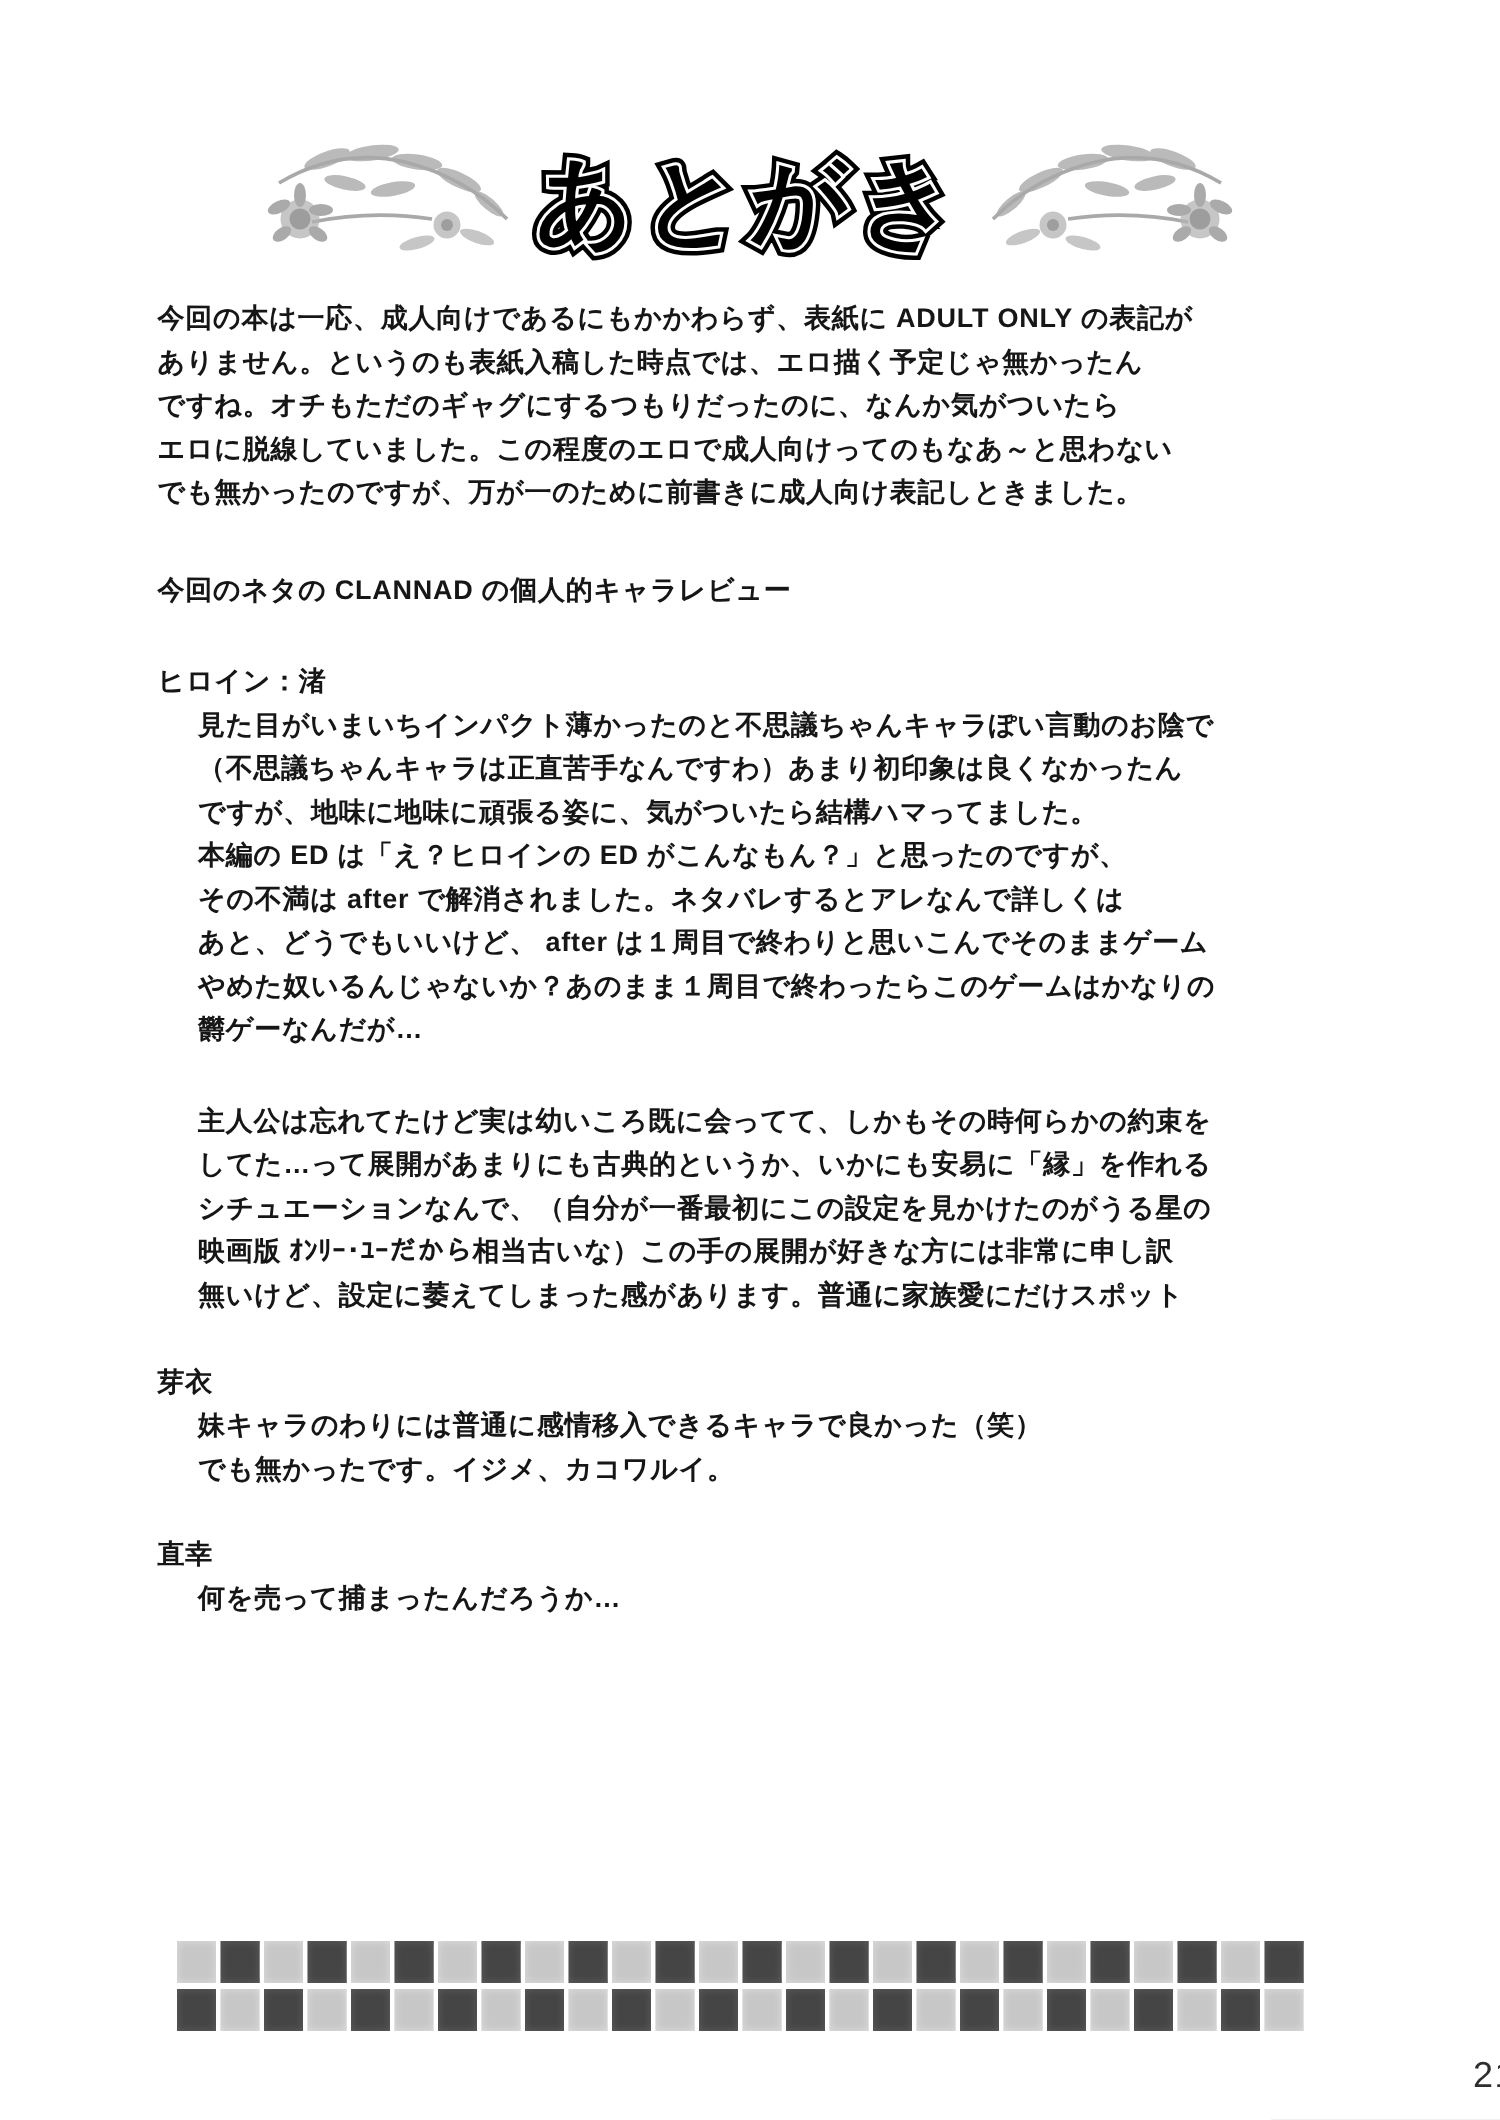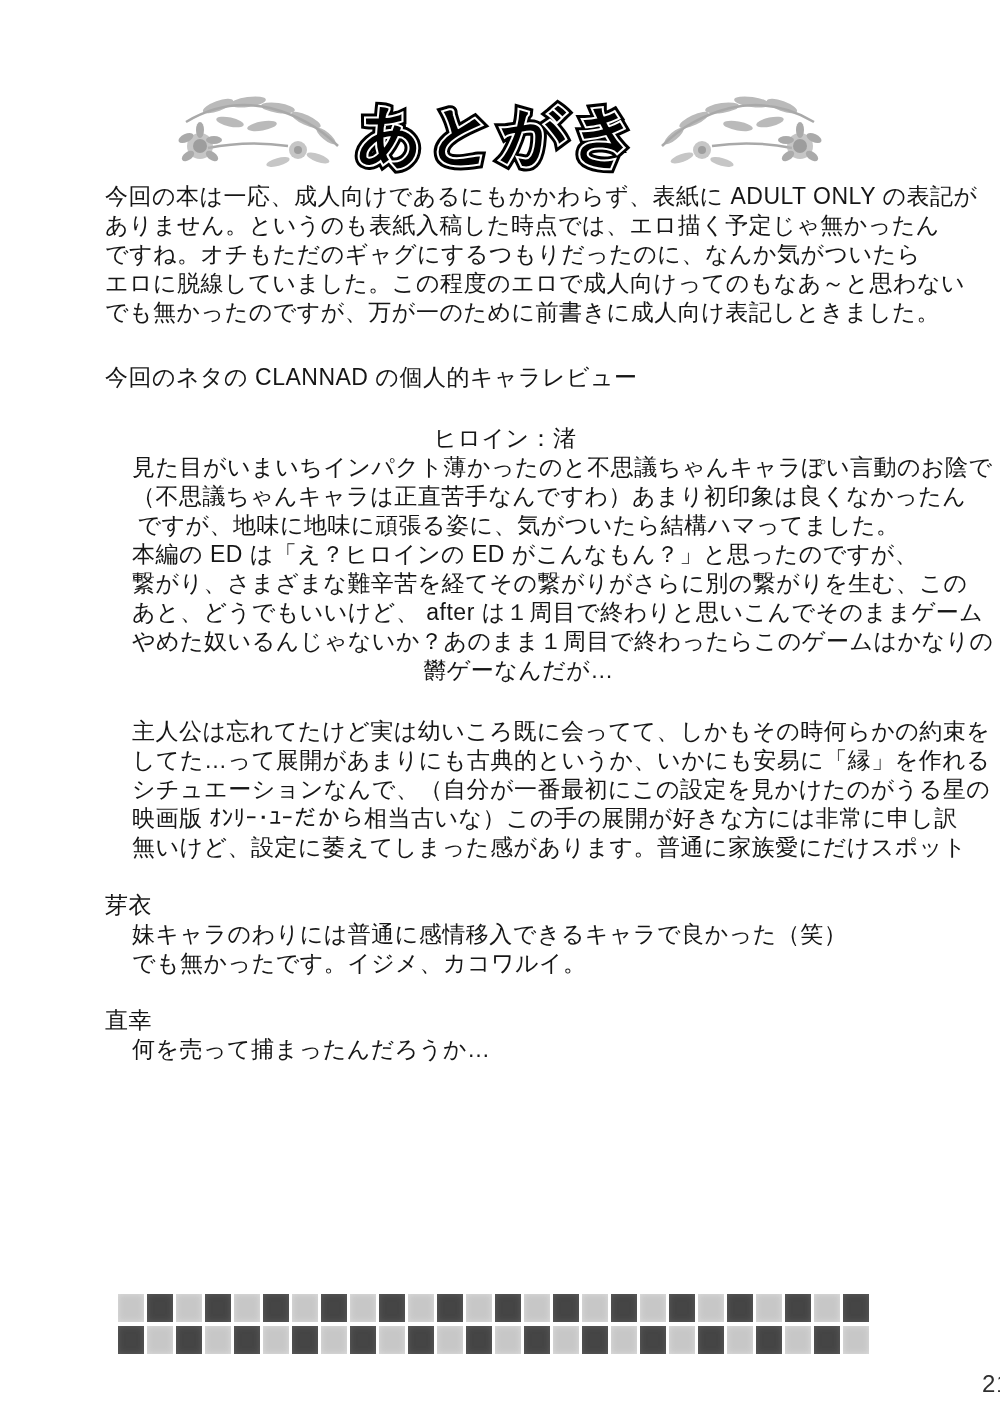--- a/index.html
+++ b/index.html
@@ -22,29 +22,29 @@
     font-size:64px; font-weight:900; letter-spacing:6px; line-height:92px;
     white-space:nowrap;
   }
   .title-layer { position:absolute; left:0; top:0; }
   .title-layer.base { position:relative; color:#000; -webkit-text-stroke:10px #000; }
   .title-layer.mid  { color:#000; -webkit-text-stroke:4px #fff; }
   .title-layer.top  { color:#000; -webkit-text-stroke:0; }
 
   
   .content-column {
-    position:absolute; left:105px; top:182px; width:800px;
-    font-size:23px; font-weight:400; line-height:29px;
+    position:absolute; left:105px; top:198px; width:800px;
+    font-size:18px; font-weight:700; line-height:29px;
     letter-spacing:0.5px;
   }
   .text-line { white-space:nowrap; }
   .subtitle-line { margin-top:36px; white-space:nowrap; }
   .review-section .section-heading { white-space:nowrap; }
   .section-lines { padding-left:27px; }
-  .sec-0 { margin-top:32px;text-align:center; }
+  .sec-0 { margin-top:32px; }
   .sec-1 { margin-top:32px; }
   .sec-2 { margin-top:29px; }
   .sec-3 { margin-top:28px; }
 
   
   .checkerboard {
     position:absolute; left:118px; top:1294px;
     display:flex; flex-direction:column; gap:4px;
   }
   .cb-row { display:flex; gap:3px; }
@@ -150,21 +150,21 @@
 
     <div class="subtitle-line">今回のネタの CLANNAD の個人的キャラレビュー</div>
 
     <div class="review-section sec-0">
       <div class="section-heading">ヒロイン：渚</div>
       <div class="section-lines">
           <div class="text-line">見た目がいまいちインパクト薄かったのと不思議ちゃんキャラぽい言動のお陰で</div>
           <div class="text-line">（不思議ちゃんキャラは正直苦手なんですわ）あまり初印象は良くなかったん</div>
           <div class="text-line">ですが、地味に地味に頑張る姿に、気がついたら結構ハマってました。</div>
           <div class="text-line">本編の ED は「え？ヒロインの ED がこんなもん？」と思ったのですが、</div>
-          <div class="text-line">繋がり、さまざまな難辛苦を経てその繋がりがさらに別の繋がりを生む、この</div>
+          <div class="text-line">その不満は after で解消されました。ネタバレするとアレなんで詳しくは</div>
           <div class="text-line">あと、どうでもいいけど、 after は１周目で終わりと思いこんでそのままゲーム</div>
           <div class="text-line">やめた奴いるんじゃないか？あのまま１周目で終わったらこのゲームはかなりの</div>
           <div class="text-line">欝ゲーなんだが…</div>
         </div>
     </div>
 
     <div class="review-section sec-1">
       <div class="section-lines">
           <div class="text-line">主人公は忘れてたけど実は幼いころ既に会ってて、しかもその時何らかの約束を</div>
           <div class="text-line">してた…って展開があまりにも古典的というか、いかにも安易に「縁」を作れる</div>

